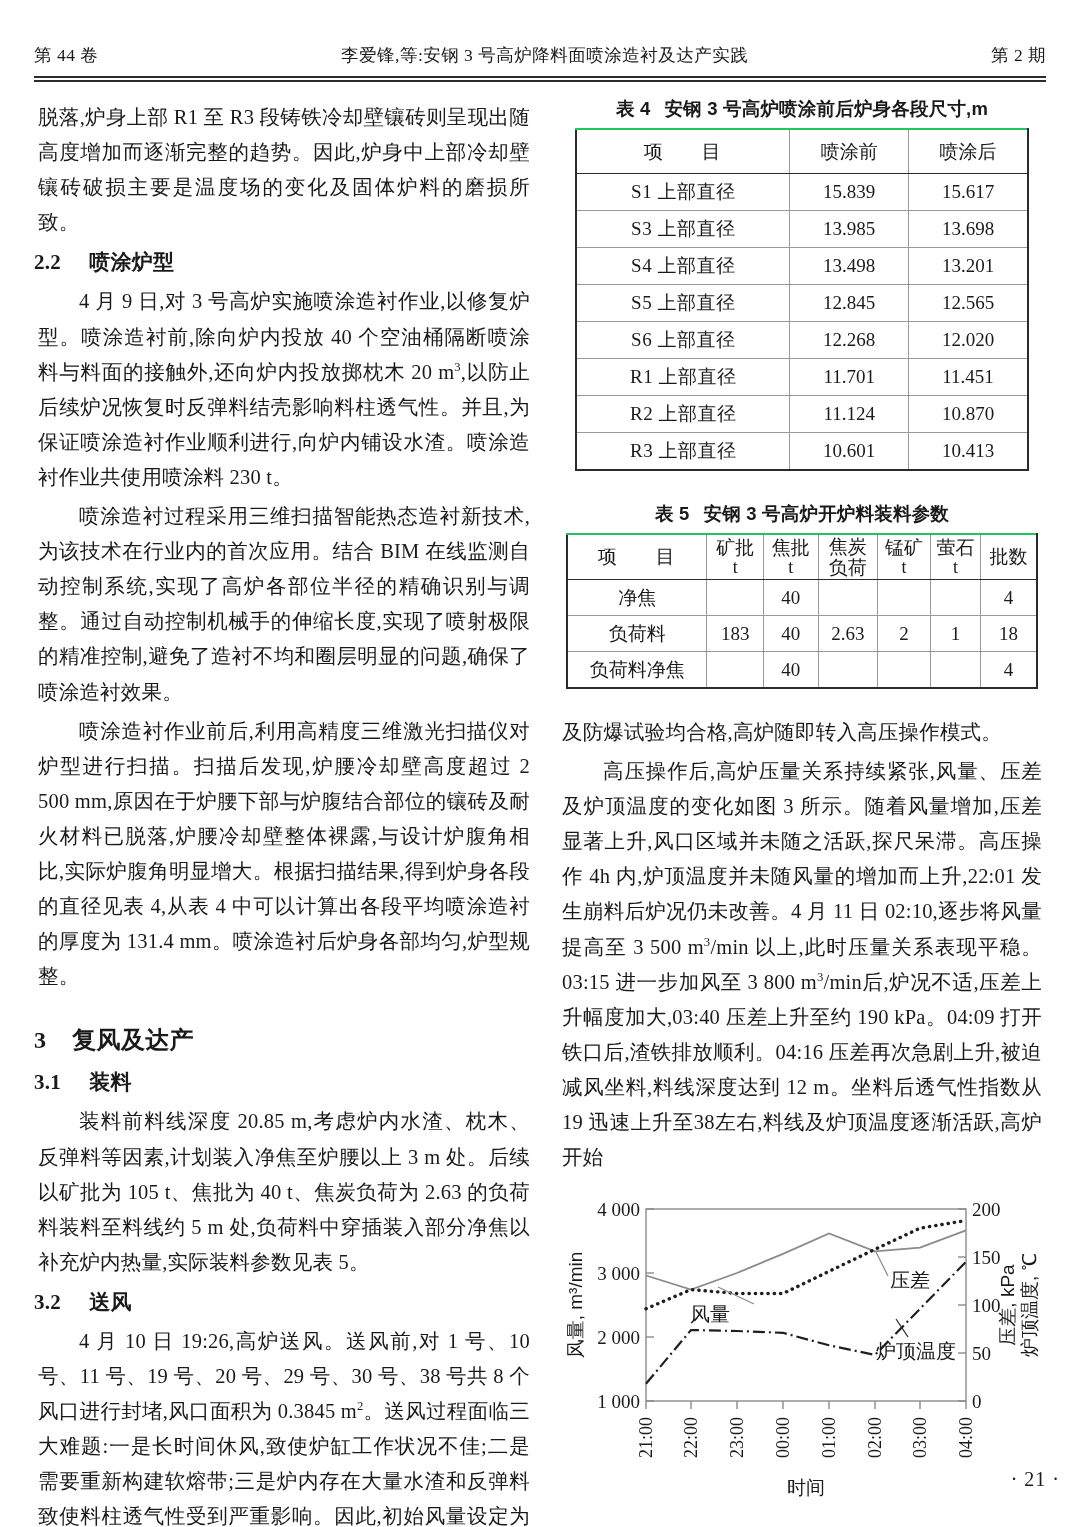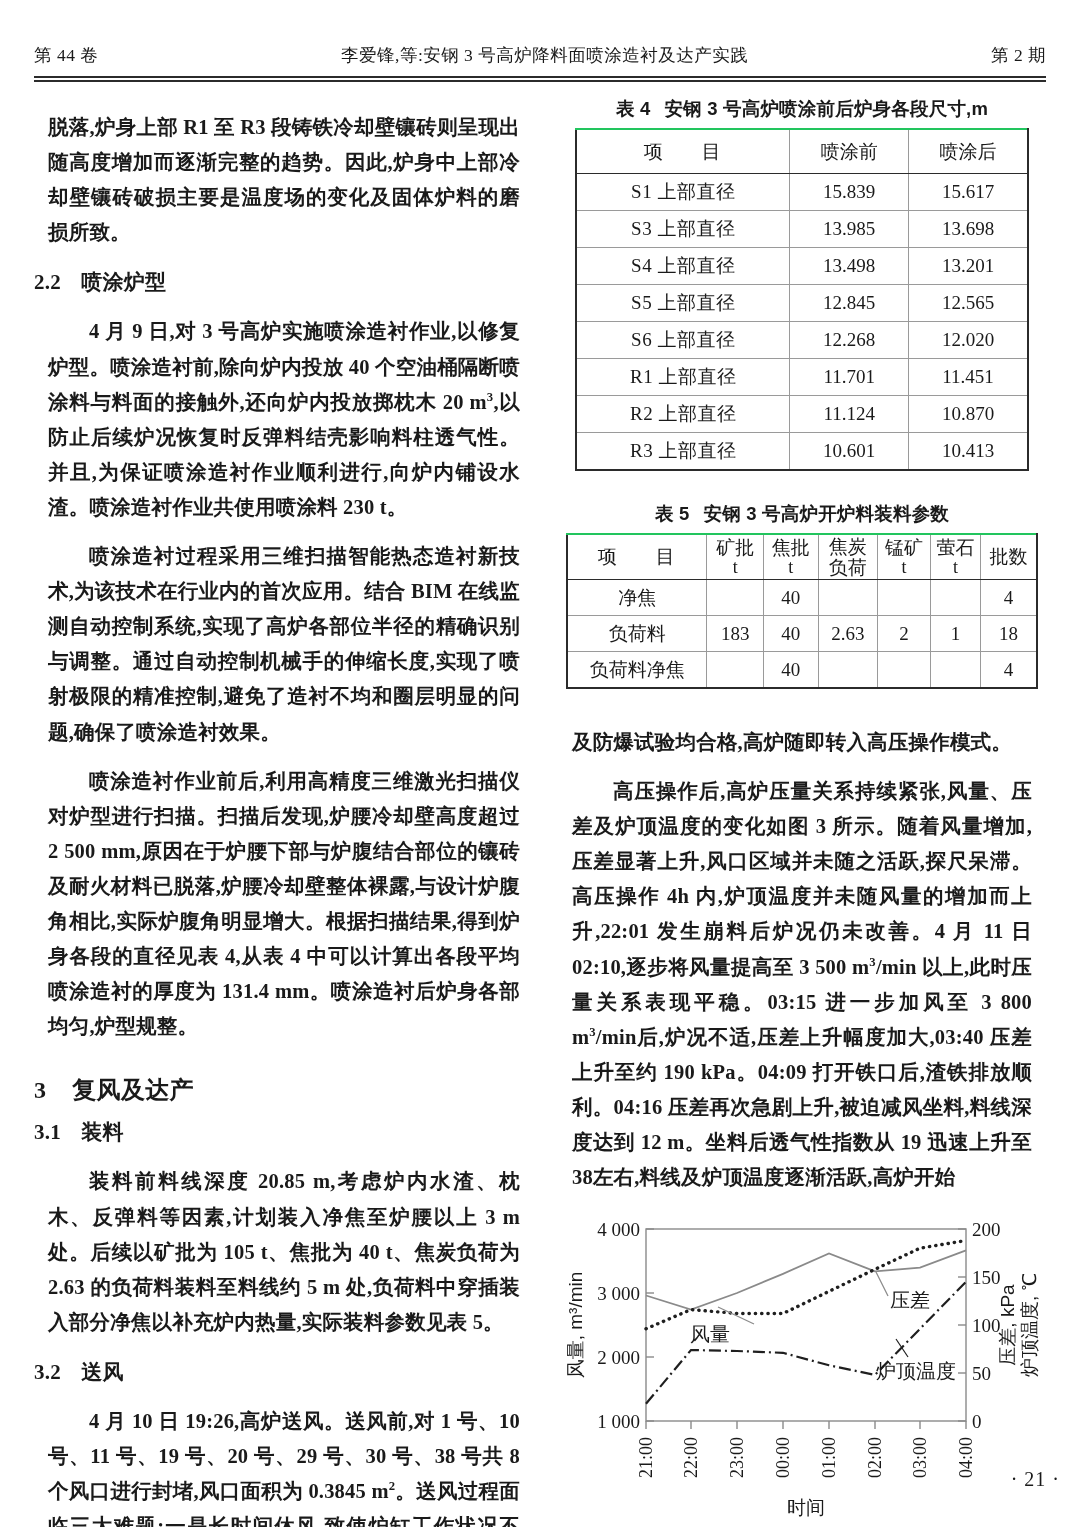--- a/index.html
+++ b/index.html
@@ -27,37 +27,36 @@
     content:"";position:absolute;left:0;width:100%;height:1.6px;background:#2b2b2b;
   }
   .rule-double:before{top:0;}
   .rule-double:after{top:4px;}
 
   
   .col-left{position:absolute;left:34px;top:96px;width:500px;}
   .col-right{position:absolute;left:558px;top:96px;width:488px;}
 
   p.body{
-    margin:14px;
+    margin:4px;
     font-size:20.5px;
     line-height:35.1px;
     text-align:justify;
     text-justify:inter-ideograph;
     letter-spacing:.2px;
-    font-weight:bold;
   }
   p.ind{text-indent:41px;}
   h2.sec{
     margin:2px 0 0 0;
     font-family:"Liberation Sans","DejaVu Sans",sans-serif;
     font-size:21px;font-weight:bold;
     line-height:35.1px;
     letter-spacing:.3px;
   }
-  h2.sec .num{font-family:"Liberation Serif",serif;margin-right:20px;}
+  h2.sec .num{font-family:"Liberation Serif",serif;margin-right:28px;}
   h2.sec.big{font-size:24px;line-height:44px;margin-top:24px;}
   h2.sec.big .num{margin-right:26px;}
   sup{font-size:.62em;vertical-align:super;line-height:0;}
 
   
   .tbl-cap{
     font-family:"Liberation Sans","DejaVu Sans",sans-serif;
     font-size:18.5px;font-weight:bold;
     text-align:center;
     margin:0 0 7px 0;

